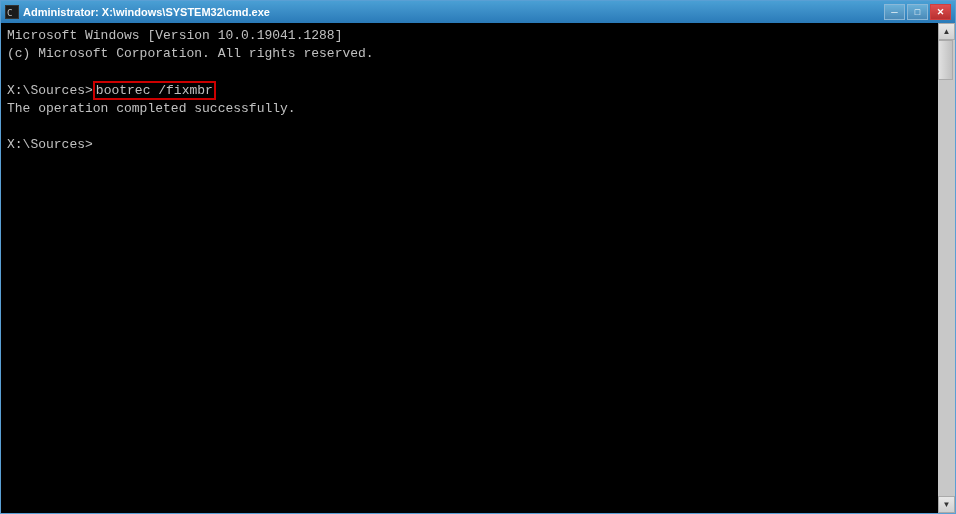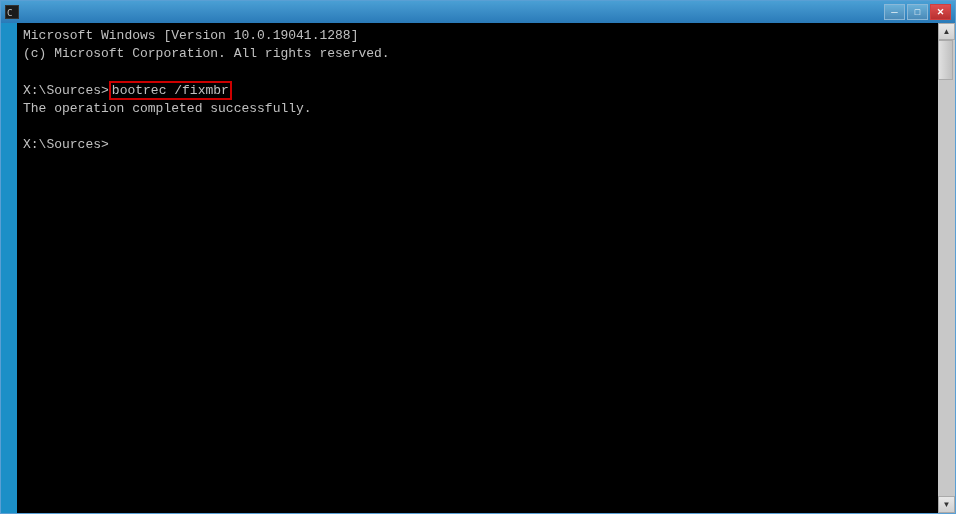--- a/index.html
+++ b/index.html
@@ -89,21 +89,20 @@
       flex: 1;
       overflow: hidden;
     }
 
     .terminal {
       flex: 1;
       background: #000000;
       padding: 4px 6px;
       overflow: hidden;
       position: relative;
-      margin-left: 16px;
     }
 
     .terminal pre {
       font-family: 'Lucida Console', 'Courier New', monospace;
       font-size: 13px;
       line-height: 1.4;
       color: #c0c0c0;
       white-space: pre;
     }
 
@@ -160,20 +159,21 @@
 <div class="window">
 
   <div class="title-bar">
     <div class="title-bar-left">
       <div class="title-icon">
         <svg viewBox="0 0 12 12" fill="none">
           <rect width="12" height="12" fill="#1a1a1a"></rect>
           <text x="1" y="10" font-size="9" fill="#c0c0c0" font-family="monospace">C</text>
         </svg>
       </div>
+      <span class="title-text">Administrator: X:\windows\SYSTEM32\cmd.exe</span>
     </div>
     <div class="title-bar-buttons">
       <div class="tb-btn">─</div>
       <div class="tb-btn">□</div>
       <div class="tb-btn close">✕</div>
     </div>
   </div>
 
   <div class="window-content">
 

